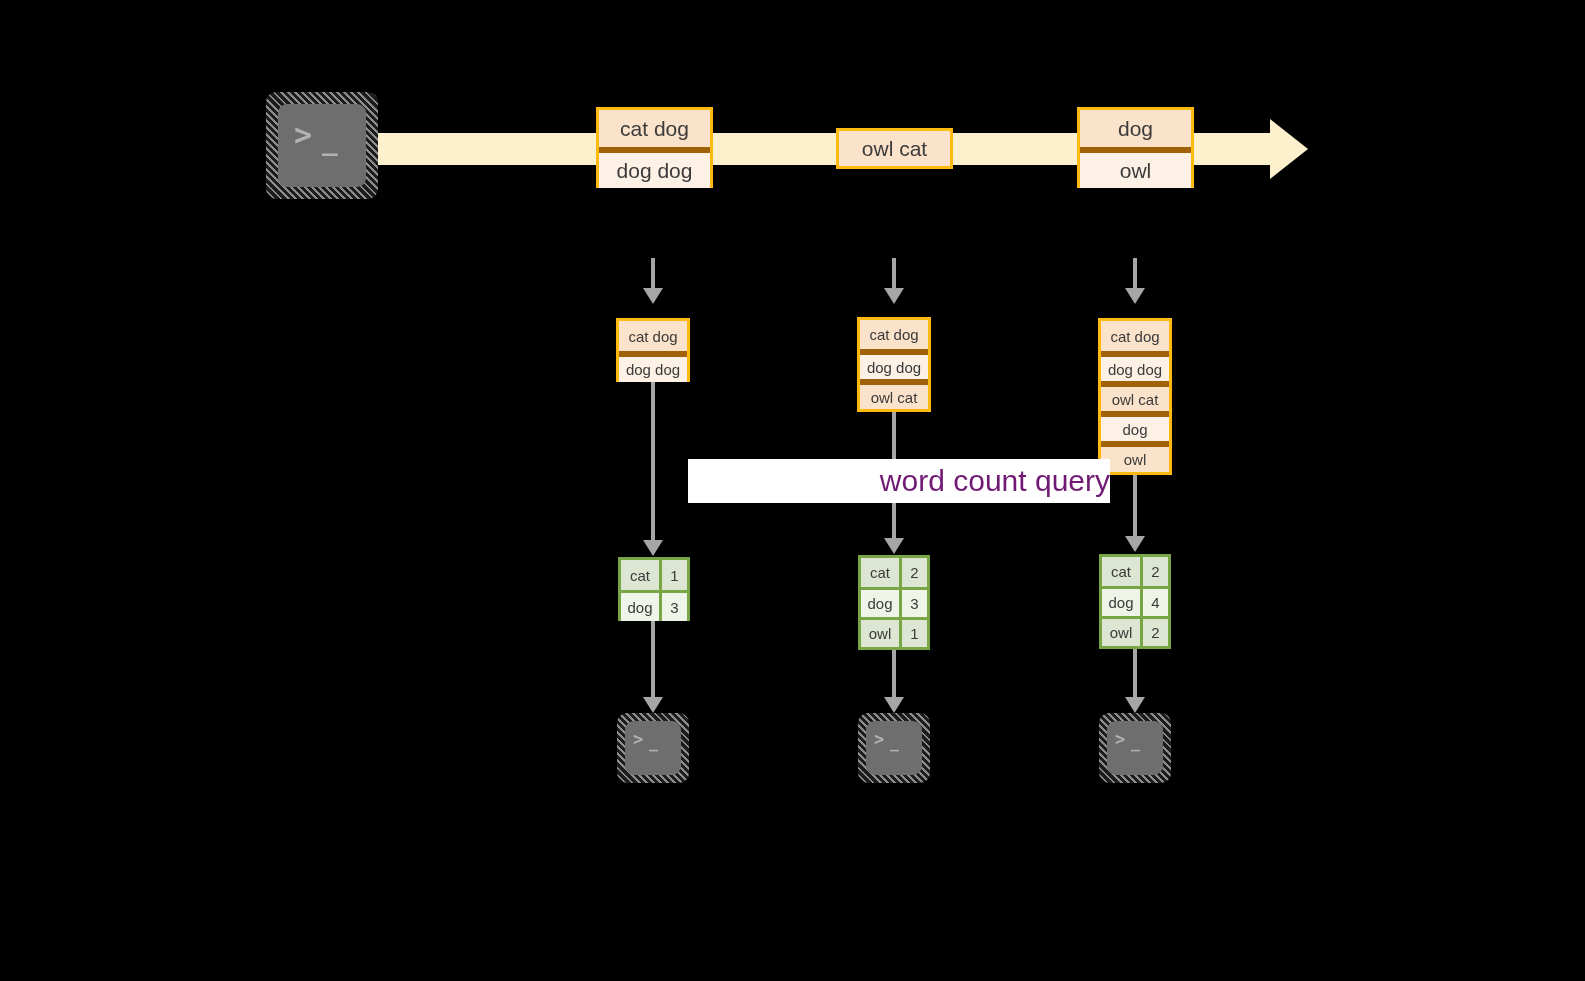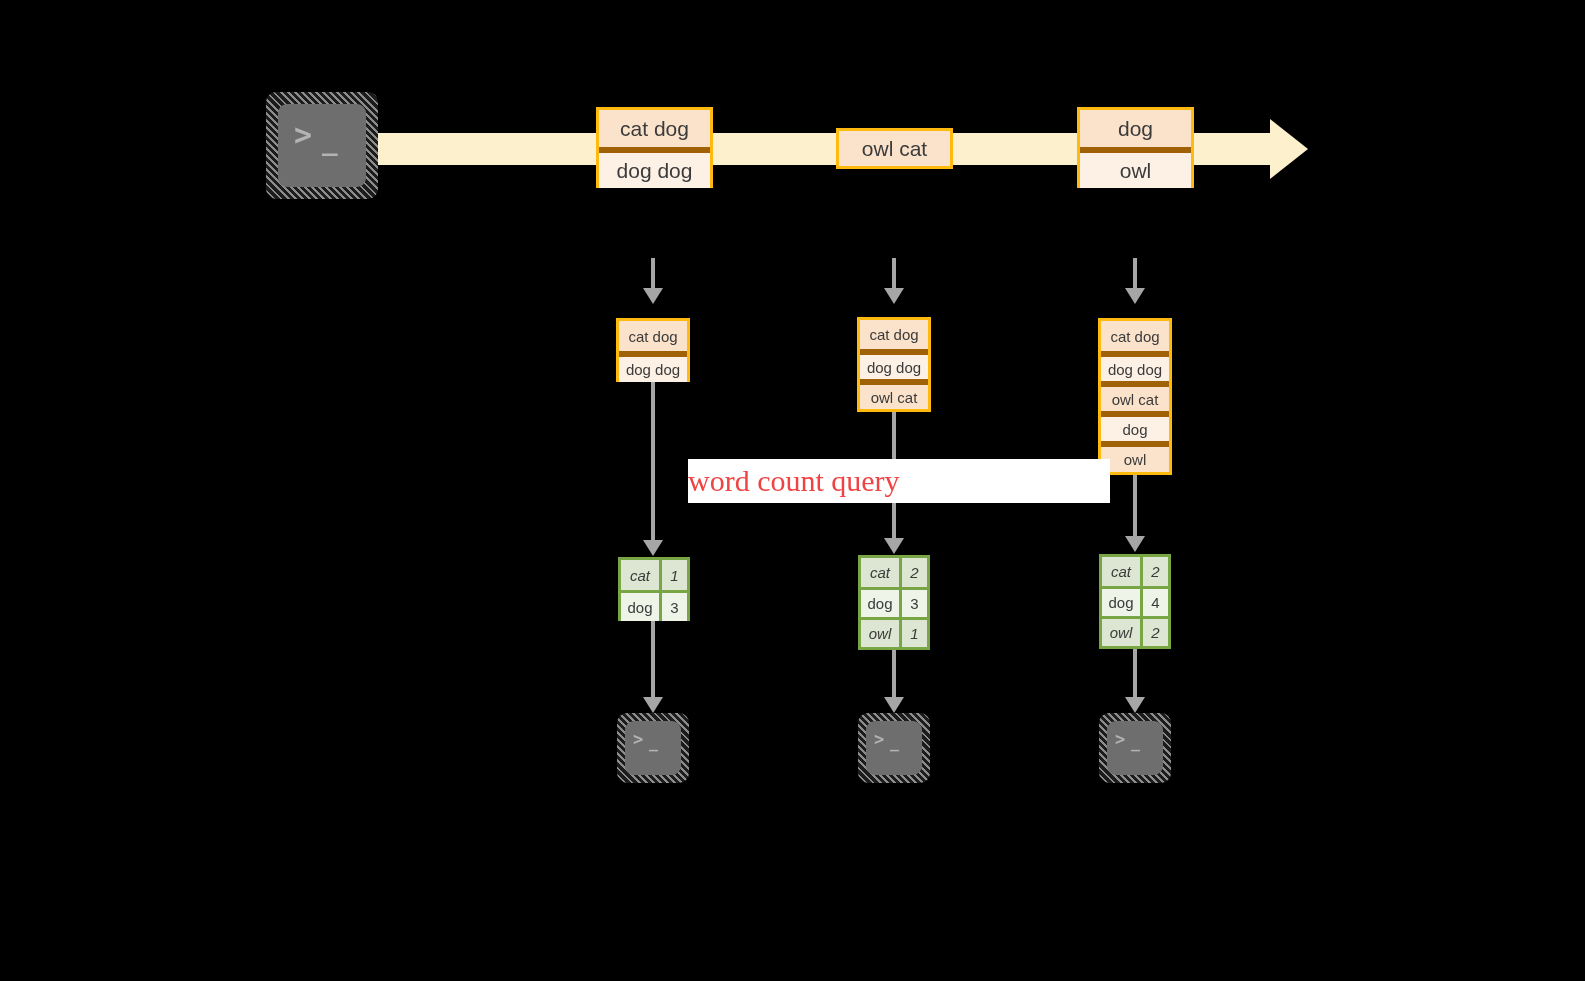--- a/index.html
+++ b/index.html
@@ -33,33 +33,33 @@
 
   
   .restable{position:absolute;box-sizing:border-box;border:3px solid #78a644;
             background:#eef4e8;}
   .restable .trow{box-sizing:border-box;display:flex;
             border-top:3px solid #78a644;}
   .restable .trow:first-child{border-top:none;}
   .restable .tc{box-sizing:border-box;display:flex;align-items:center;
             justify-content:center;color:#3b3b3b;}
   .restable .tc.key{border-right:3px solid #78a644;}
-  .trow.dark .tc{background:#dde6d2;font-style:italic;}
+  .trow.dark .tc{background:#dde6d2;}
   .trow.light .tc{background:#eef4e8;}
 
   
   .gline{position:absolute;background:#a6a6a6;width:4px;}
   .ghead{position:absolute;width:0;height:0;
          border-left:10px solid transparent;border-right:10px solid transparent;
          border-top:16px solid #a6a6a6;}
   .gdash{position:absolute;width:4px;background:#a6a6a6;}
 
   
   .queryband{position:absolute;background:#ffffff;display:flex;
-      align-items:center;justify-content:flex-start;color:#ef4444;font-family:Liberation Serif, serif;}
+      align-items:center;justify-content:flex-end;color:#701a75;}
 </style>
 </head>
 <body>
 
 <div id="stage">
 
   <div class="stream-shaft" style="left:368px;top:133px;width:904px;height:32px;"></div>
   <div class="stream-head" style="left:1270px;top:119px;"></div>
 
   <div class="terminal" style="left:266px;top:92px;width:112px;height:107px;">

